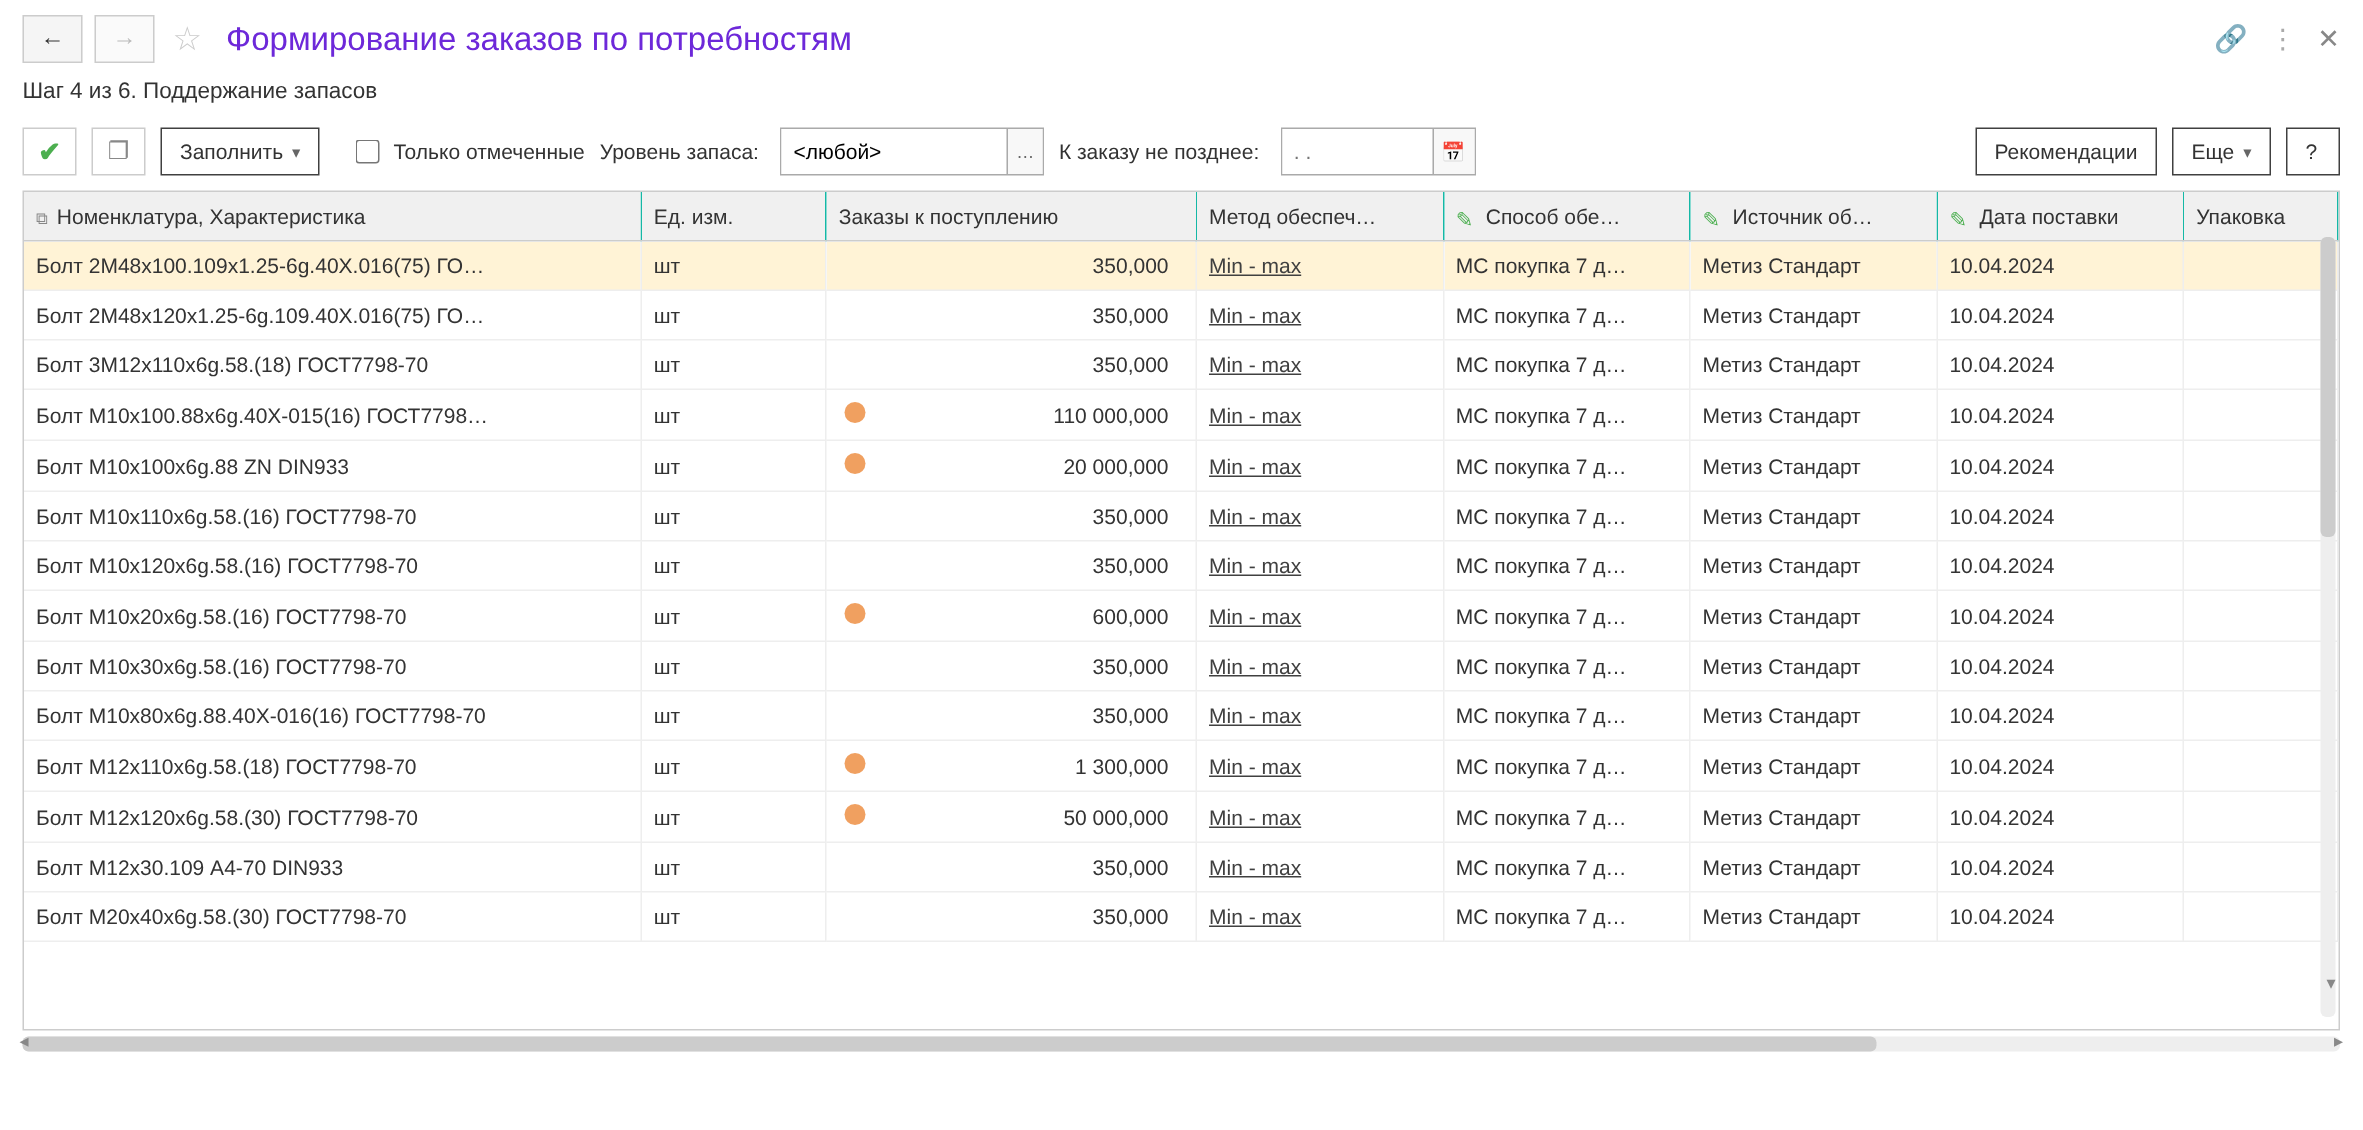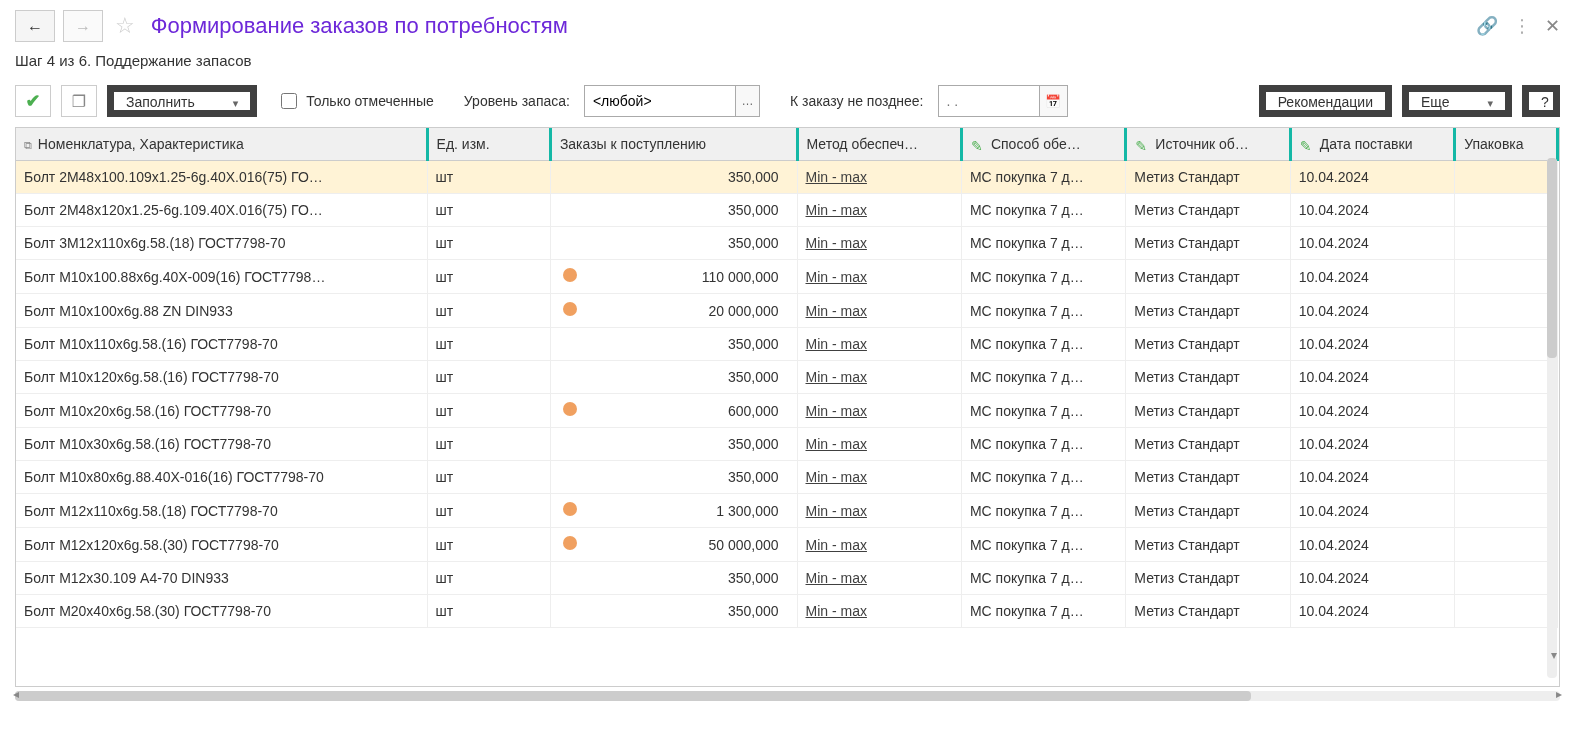--- a/index.html
+++ b/index.html
@@ -50,31 +50,30 @@
     border: 1px solid #ccc;
     background: #fff;
     display: flex; align-items: center; justify-content: center;
     cursor: pointer;
   }
   .green-check { color: #4caf50; font-size: 18px; font-weight: bold; }
   .copy-icon { color: #888; font-size: 16px; }
   .btn {
     height: 32px;
     padding: 0 12px;
-    border: 7px solid #404040;
+    border: 1px solid #404040;
     background: #fff;
-    display: flex; align-items: flex-end;
+    display: flex; align-items: center;
     cursor: pointer;
     white-space: nowrap;
-    gap: 32px;
   }
   .btn .caret { margin-left: 6px; font-size: 11px; color: #666; }
   .checkbox-wrap { display: flex; align-items: center; gap: 6px; margin-left: 10px; justify-content: space-between; }
   .checkbox-wrap input { width: 16px; height: 16px; }
-  .label-inline { margin-left: 20px; }
+  .label-inline { margin-left: 0; }
   .select-wrap {
     display: inline-flex;
     border: 1px solid #aaa;
     height: 32px;
     margin-left: 4px;
   }
   .select-wrap input {
     border: none; outline: none;
     width: 150px; padding: 0 8px;
     font-size: 14px;
@@ -118,21 +117,21 @@
     position: relative;
   }
   table {
     border-collapse: collapse;
     width: 100%;
     table-layout: fixed;
   }
   thead th {
     background: #f0f0f0;
     border-bottom: 1px solid #ccc;
-    border-right: 3px solid #14b8a6;
+    border-right: 1px solid #14b8a6;
     text-align: left;
     padding: 8px 8px;
     font-weight: 400;
     white-space: nowrap;
     overflow: hidden;
     text-overflow: ellipsis;
     position: relative;
   }
   .pencil-icon {
     display: inline-block;
@@ -316,21 +315,21 @@
         <span class="num-cell">350,000</span>
       </div>
     </td>
     <td class="col-method"><a class="link">Min - max</a></td>
     <td class="col-way">МС покупка 7 д…</td>
     <td class="col-source">Метиз Стандарт</td>
     <td class="col-date">10.04.2024</td>
     <td class="col-pack"></td>
   </tr>
           <tr>
-    <td class="col-name">Болт М10х100.88х6g.40Х-009(16) ГОСТ7798…</td>
+    <td class="col-name">Болт М10х100.88х6g.40Х-015(16) ГОСТ7798…</td>
     <td class="col-unit">шт</td>
     <td class="col-orders">
       <div class="orders-cell">
         <span><span class="dot"></span></span>
         <span class="num-cell">110 000,000</span>
       </div>
     </td>
     <td class="col-method"><a class="link">Min - max</a></td>
     <td class="col-way">МС покупка 7 д…</td>
     <td class="col-source">Метиз Стандарт</td>

